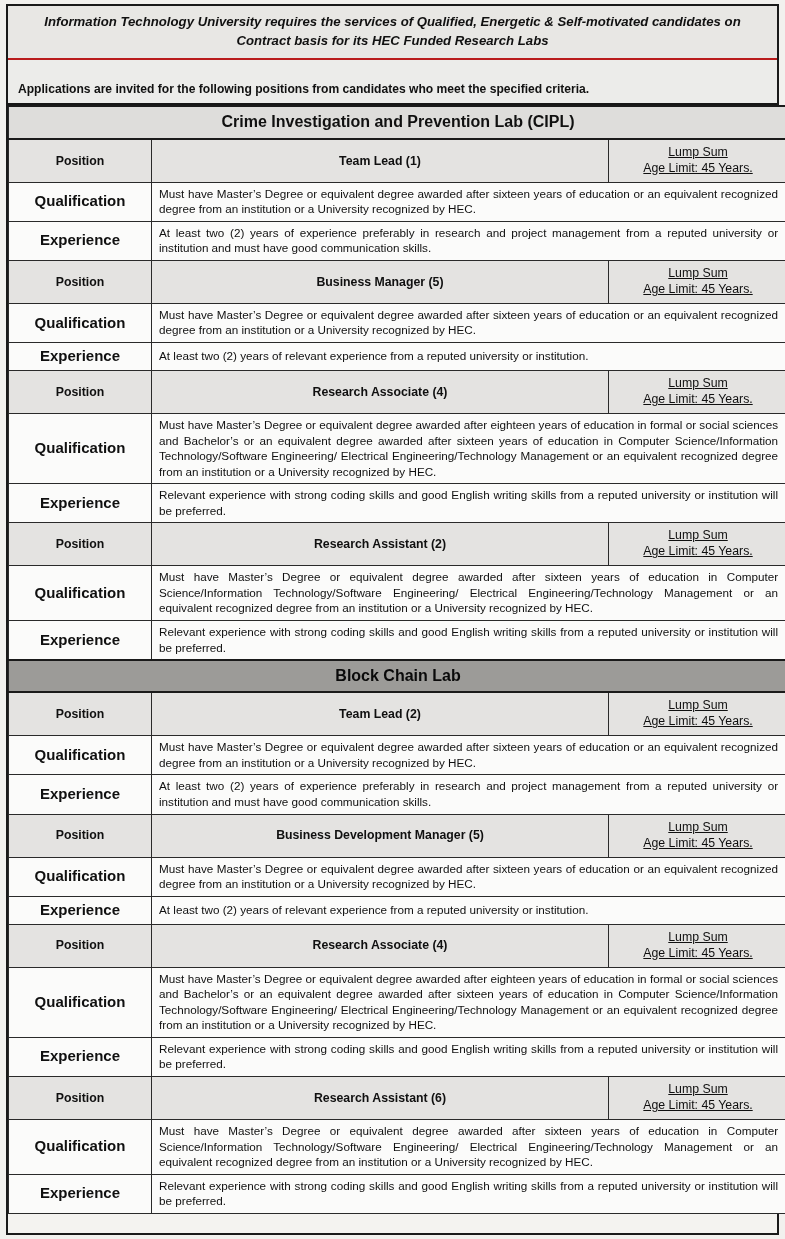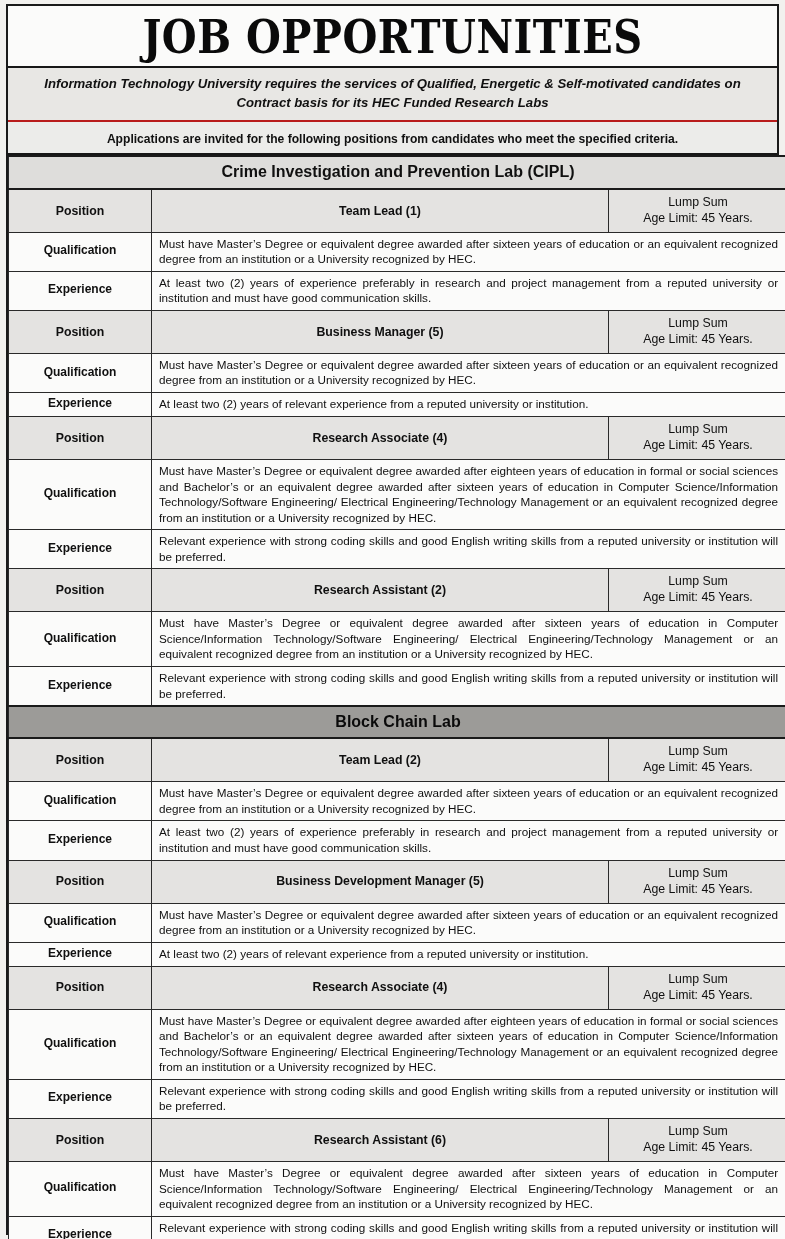--- a/index.html
+++ b/index.html
@@ -62,22 +62,21 @@
     margin: 0;
     font-style: italic;
     font-weight: 700;
     font-size: 13.2px;
     line-height: 1.42;
     color: #111;
   }
   .subintro {
     background: #ececea;
     border-bottom: 2px solid #171717;
-    text-align: center;
-    padding: 10px 10px 7px 10px;
+    padding: 22px 10px 7px 10px;
   }
   .subintro p {
     margin: 0;
     font-weight: 700;
     font-size: 12.1px;
     color: #111;
   }
 
   
   .tbl {
@@ -119,46 +118,43 @@
     font-size: 12.3px;
     padding-top: 5px;
     padding-bottom: 5px;
   }
   .pos-row .cell-label { font-weight: 700; }
   .pos-row .cell-title { font-weight: 700; }
   .pos-row .cell-pay {
     line-height: 1.3;
     font-weight: 400;
   }
-  .pos-row .cell-pay .pay-line { display: block; }
+  .pos-row .cell-pay .pay-line { display: block; text-decoration: underline; }
 
   .detail-row td {
     background: #fbfbfa;
   }
   .detail-row .cell-label {
     text-align: center;
     font-weight: 700;
-    font-size: 12px;
+    font-size: 15px;
     margin-left: 28px;
   }
   .detail-row .cell-body {
     text-align: justify;
     text-justify: inter-word;
     padding-right: 9px;
   }
 </style>
 </head>
 <body>
 
 <div id="page">
   <div class="sheet">
 
-    <div class="masthead">
-      <h1>JOB OPPORTUNITIES</h1>
-    </div>
 
     <div class="intro">
       <p>Information Technology University requires the services of Qualified, Energetic &amp; Self-motivated candidates on Contract basis for its HEC Funded Research Labs</p>
     </div>
 
     <div class="subintro">
       <p>Applications are invited for the following positions from candidates who meet the specified criteria.</p>
     </div>
 
     <table class="tbl">

